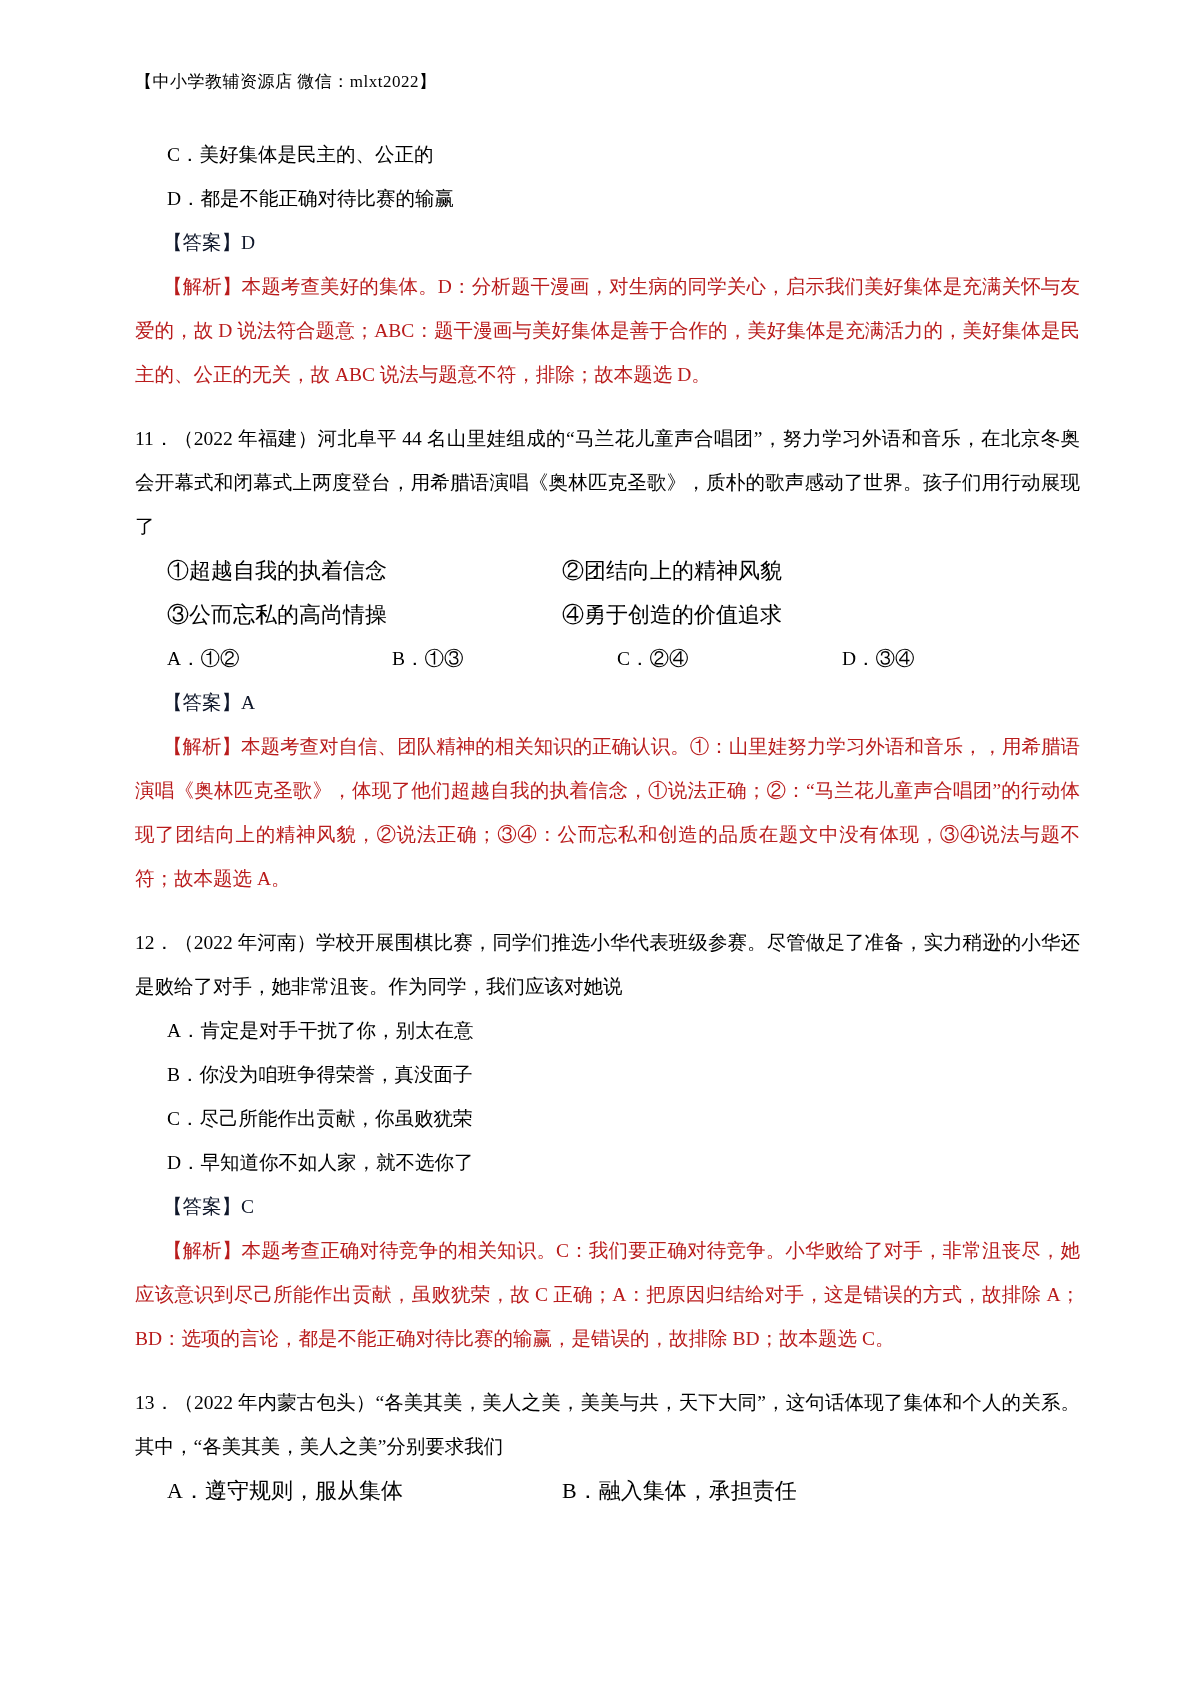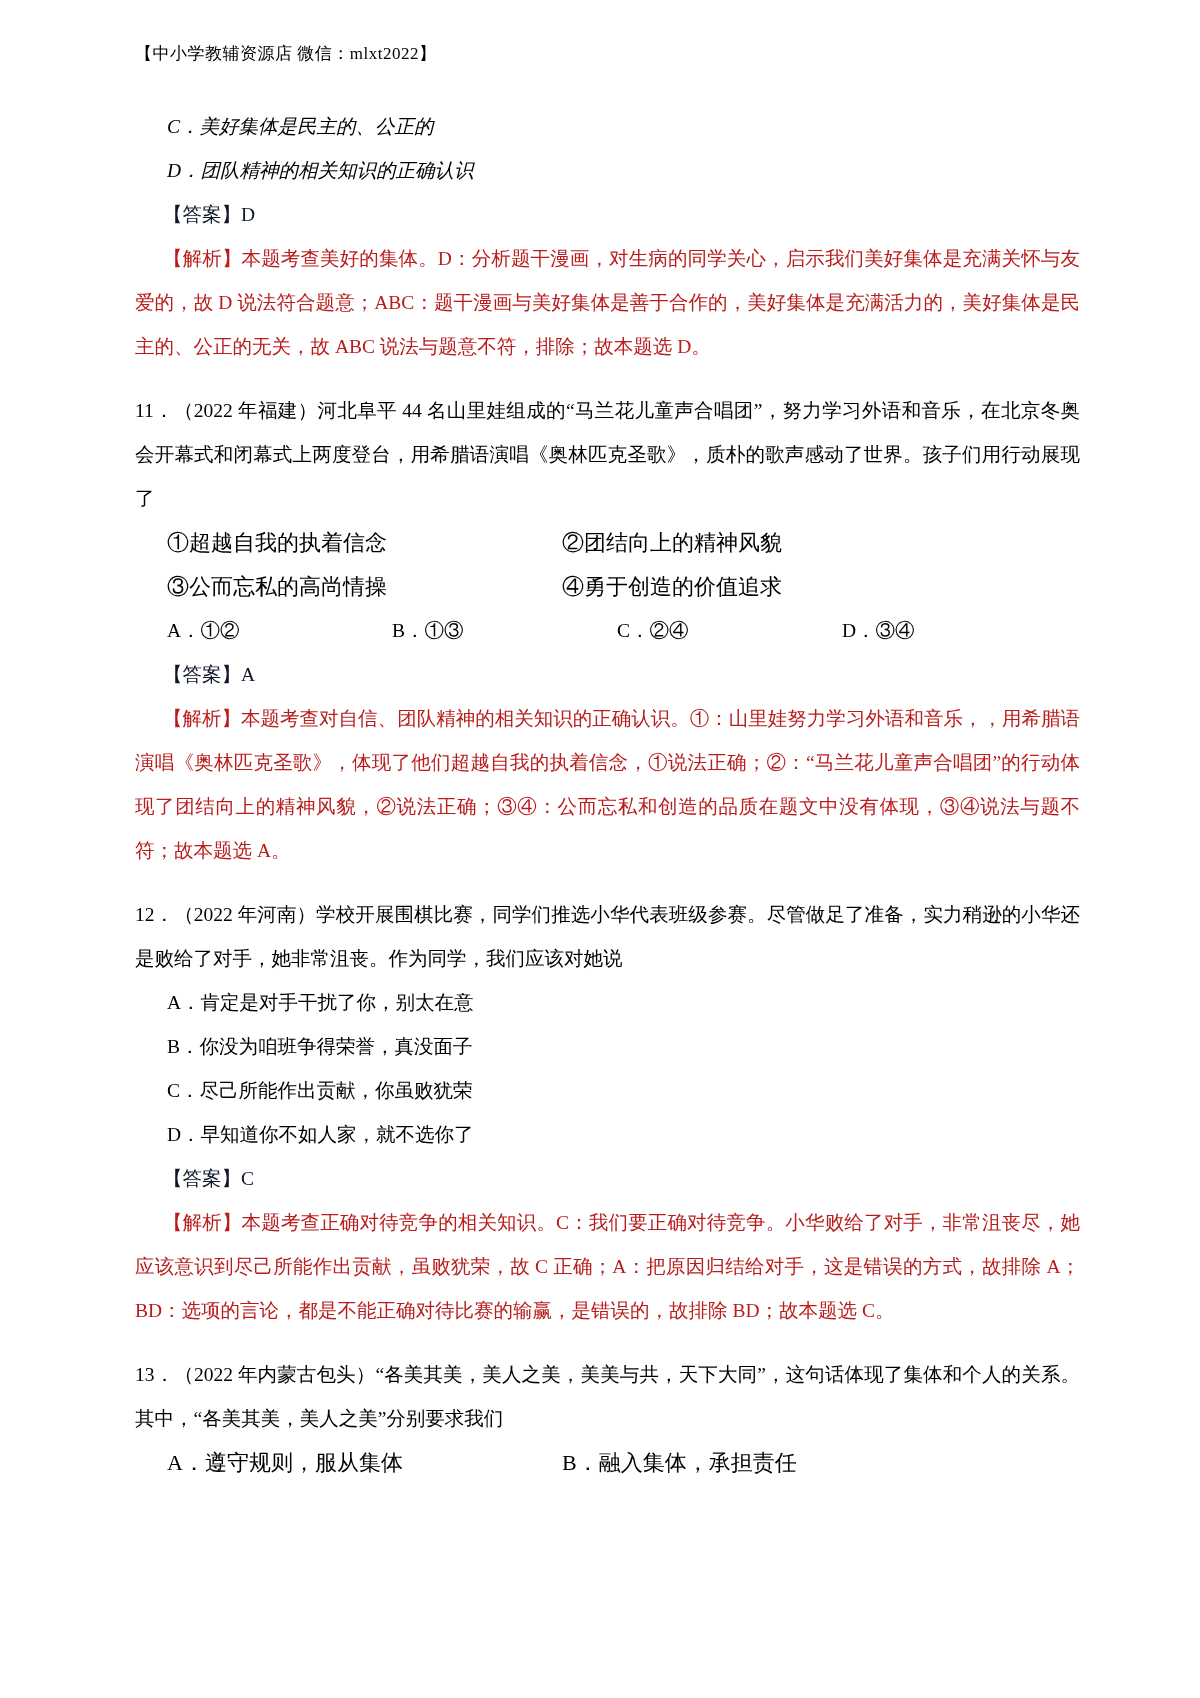--- a/index.html
+++ b/index.html
@@ -11,36 +11,35 @@
     width: 1200px;
     min-height: 1698px;
     font-family: "Liberation Serif", serif;
     color: #000000;
   }
   .page {
     position: relative;
     width: 1200px;
     min-height: 1698px;
     box-sizing: border-box;
-    padding: 42px 120px 60px 135px;
+    padding: 70px 120px 60px 135px;
   }
   .watermark {
     font-family: "Liberation Serif", serif;
     font-size: 17px;
     color: #000000;
     margin-bottom: 40px;
     letter-spacing: 0.5px;
   }
   .line {
     font-size: 19.5px;
     line-height: 44px;
     color: #000;
     margin: 0;
     text-align: justify;
-    font-style: italic;
   }
   .indent {
     text-indent: 0;
     padding-left: 32px;
   }
   .opt-line {
     padding-left: 32px;
     font-size: 19.5px;
     line-height: 44px;
   }
@@ -88,21 +87,21 @@
   .gap { height: 14px; }
 </style>
 </head>
 <body>
 
 <div class="page">
 
   <div class="watermark">【中小学教辅资源店 微信：mlxt2022】</div>
 
   <div class="line indent">C．美好集体是民主的、公正的</div>
-  <div class="line indent">D．团队精神的相关知识的正确认识</div>
+  <div class="line indent">D．都是不能正确对待比赛的输赢</div>
   <div class="ansline">【答案】D</div>
   <div class="exp"><span class="lead">【解析】</span><span>本题考查美好的集体。D：分析题干漫画，对生病的同学关心，启示我们美好集体是充满关怀与友爱的，故 D 说法符合题意；ABC：题干漫画与美好集体是善于合作的，美好集体是充满活力的，美好集体是民主的、公正的无关，故 ABC 说法与题意不符，排除；故本题选 D。</span></div>
 
   <div class="gap"></div>
 
   <div class="q"><span class="qnum">11．</span><span class="src">（2022 年福建）</span><span>河北阜平 44 名山里娃组成的“马兰花儿童声合唱团”，努力学习外语和音乐，在北京冬奥会开幕式和闭幕式上两度登台，用希腊语演唱《奥林匹克圣歌》，质朴的歌声感动了世界。孩子们用行动展现了</span></div>
 
   <div class="two-col">
     <span class="c1">①超越自我的执着信念</span>
     <span>②团结向上的精神风貌</span>

